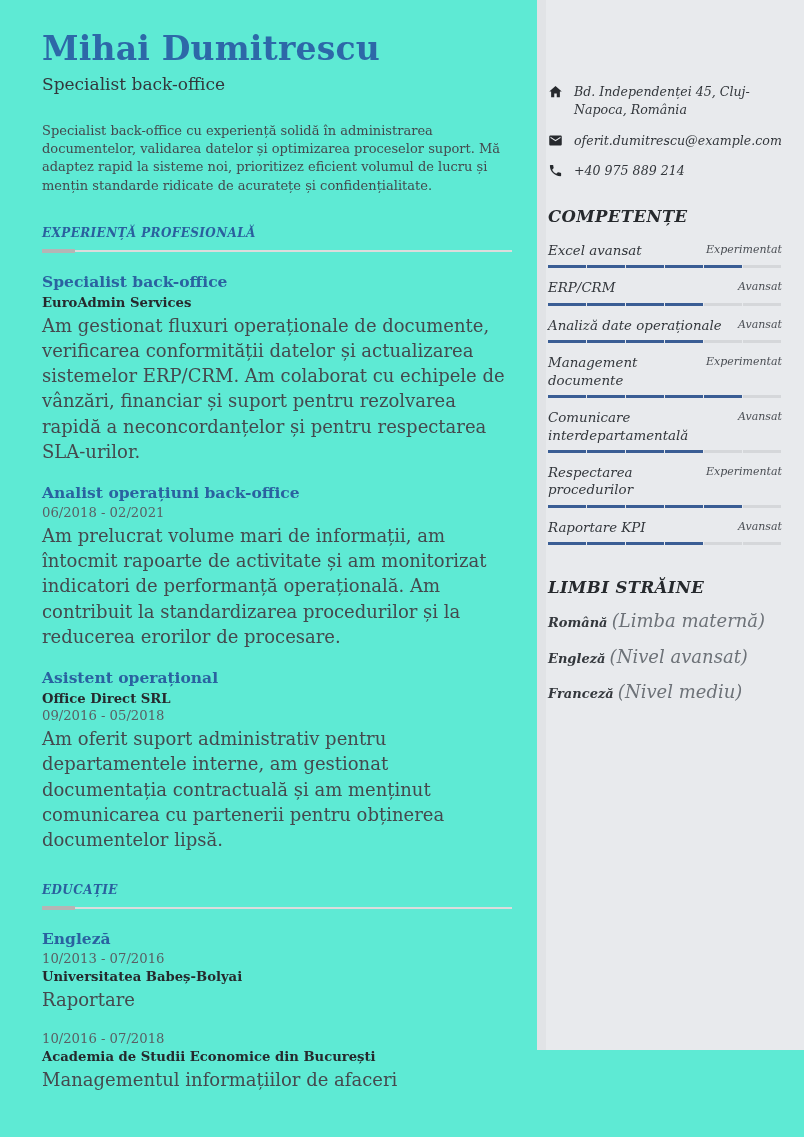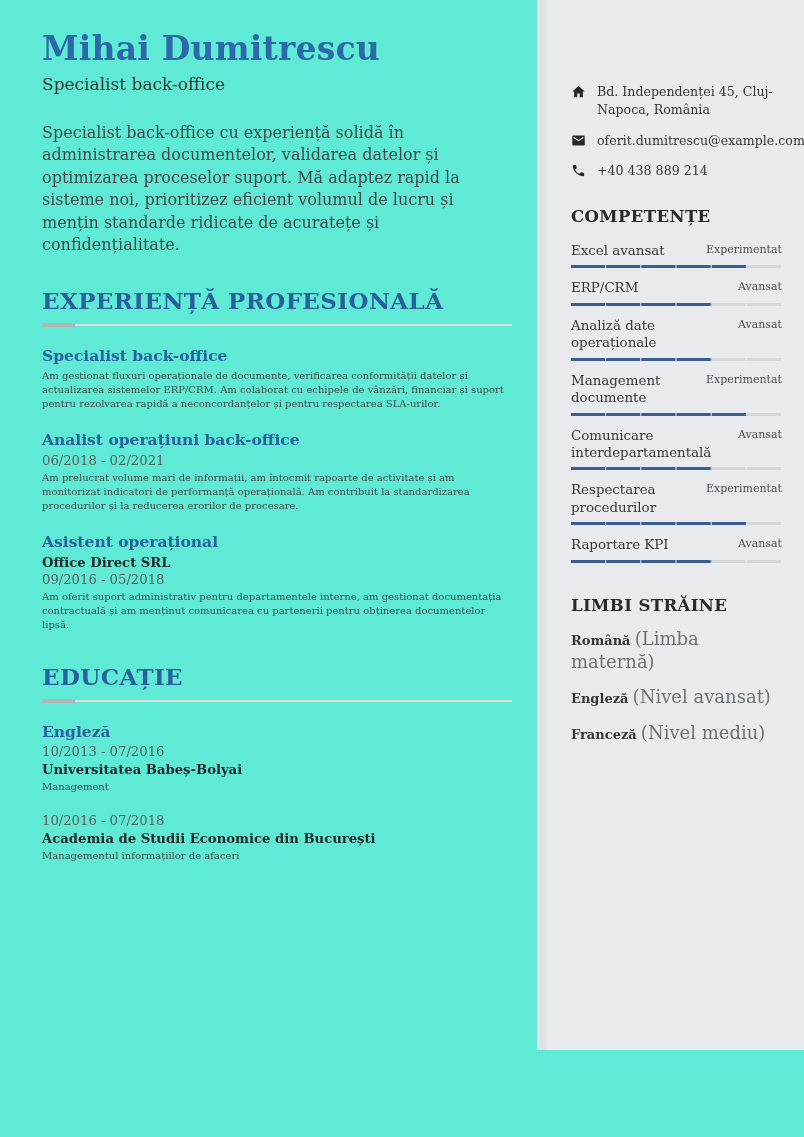--- a/index.html
+++ b/index.html
@@ -5,21 +5,21 @@
   html, body { margin:0; padding:0; background:#ffffff; }
   .page {
     position:relative; width:804px; height:1137px; background:#5eead4;
     overflow:hidden;
     font-family:"DejaVu Serif","Liberation Serif",serif;
   }
 
   
   .sidebar {
     position:absolute; left:537px; top:0; width:267px; height:1050px;
-    background:#e8eaed; box-sizing:border-box; padding:83px 22px 0 34px;
+    background:#e8eaed; box-sizing:border-box; padding:83px 22px 0 11px;font-style:italic;
   }
   .sidebar-edge {
     position:absolute; left:0; top:0; bottom:0; width:9px;
     background:rgba(90,100,115,0.05);
   }
   .contact-row { display:flex; gap:11px; margin-bottom:12px; }
   .contact-icon { width:15px; height:15px; flex:none; margin-top:1px; }
   .contact-icon svg { display:block; width:15px; height:15px; fill:#26292d; }
   .contact-text { font-size:12.6px; line-height:1.45; color:#33373c; }
 
@@ -47,55 +47,56 @@
   .lang .lang-name { font-weight:bold; color:#33373c; }
   .lang .lang-level { color:#6d7278; font-size:18px; }
 
   
   .main { position:absolute; left:42px; top:0; width:470px; }
   .name {
     margin:30px 0 0; font-size:33px; line-height:1.15; font-weight:bold;
     color:#2d68a8; letter-spacing:0.2px;
   }
   .subtitle { margin-top:6px; font-size:17px; color:#33373c; }
-  .summary { margin-top:28px; font-size:16px; line-height:1.4; color:#45494e; }
+  .summary { margin-top:28px; font-size:13px; line-height:1.4; color:#45494e; }
 
   .section-h {
-    margin:31px 0 0; font-size:23px; font-weight:bold;
-    color:#2a5f9e; letter-spacing:0.4px;
+    margin:31px 0 0; font-size:12px; font-weight:bold;
+    color:#2a5f9e; letter-spacing:0.4px;font-style:italic;
   }
   .divider { position:relative; margin-top:9px; height:4px; }
   .divider-line { position:absolute; left:0; right:0; top:1px; height:2px; background:#dcdcdc; }
   .divider-accent { position:absolute; left:0; top:0; width:33px; height:4px; background:#b5b5b5; }
 
   .job, .edu { margin-top:19px; }
   .job-title, .edu-degree { font-size:15.5px; font-weight:bold; color:#2a62a0; line-height:1.3; }
   .job-company, .edu-school { font-size:13.2px; font-weight:bold; color:#26292d; margin-top:3px; }
   .job-dates, .edu-dates { font-size:13.2px; color:#5a5e63; margin-top:2px; }
-  .job-desc, .edu-field { font-size:10px; line-height:1.4; color:#45494e; margin-top:3px; }
+  .job-desc, .edu-field { font-size:18px; line-height:1.4; color:#45494e; margin-top:3px; }
 </style>
 </head>
 <body>
 
 <div class="page">
 
   <div class="main">
 
     <div class="name">Mihai Dumitrescu</div>
     <div class="subtitle">Specialist back-office</div>
     <div class="summary">Specialist back-office cu experiență solidă în administrarea documentelor, validarea datelor și optimizarea proceselor suport. Mă adaptez rapid la sisteme noi, prioritizez eficient volumul de lucru și mențin standarde ridicate de acuratețe și confidențialitate.</div>
 
     <div class="section-h">EXPERIENȚĂ PROFESIONALĂ</div>
     <div class="divider">
       <div class="divider-line"></div>
       <div class="divider-accent"></div>
     </div>
 
     <div class="job">
       <div class="job-title">Specialist back-office</div>
+      <div class="job-company">EuroAdmin Services</div>
       <div class="job-desc">Am gestionat fluxuri operaționale de documente, verificarea conformității datelor și actualizarea sistemelor ERP/CRM. Am colaborat cu echipele de vânzări, financiar și suport pentru rezolvarea rapidă a neconcordanțelor și pentru respectarea SLA-urilor.</div>
     </div>
 
     <div class="job">
       <div class="job-title">Analist operațiuni back-office</div>
       <div class="job-dates">06/2018 - 02/2021</div>
       <div class="job-desc">Am prelucrat volume mari de informații, am întocmit rapoarte de activitate și am monitorizat indicatori de performanță operațională. Am contribuit la standardizarea procedurilor și la reducerea erorilor de procesare.</div>
     </div>
 
     <div class="job">
@@ -108,21 +109,21 @@
     <div class="section-h">EDUCAȚIE</div>
     <div class="divider">
       <div class="divider-line"></div>
       <div class="divider-accent"></div>
     </div>
 
     <div class="edu">
       <div class="edu-degree">Engleză</div>
       <div class="edu-dates">10/2013 - 07/2016</div>
       <div class="edu-school">Universitatea Babeș-Bolyai</div>
-      <div class="edu-field">Management</div>
+      <div class="edu-field">Raportare</div>
     </div>
 
     <div class="edu">
       <div class="edu-dates">10/2016 - 07/2018</div>
       <div class="edu-school">Academia de Studii Economice din București</div>
       <div class="edu-field">Managementul informațiilor de afaceri</div>
     </div>
 
   </div>
 
@@ -144,21 +145,21 @@
           </svg>
       </span>
       <span class="contact-text">oferit.dumitrescu@example.com</span>
     </div>
     <div class="contact-row">
       <span class="contact-icon">
         <svg viewBox="0 0 24 24">
             <path d="M6.62 10.79c1.44 2.83 3.76 5.14 6.59 6.59l2.2-2.2c.27-.27.67-.36 1.02-.24 1.12.37 2.33.57 3.57.57.55 0 1 .45 1 1V20c0 .55-.45 1-1 1-9.39 0-17-7.61-17-17 0-.55.45-1 1-1h3.5c.55 0 1 .45 1 1 0 1.25.2 2.45.57 3.57.11.35.03.74-.25 1.02l-2.2 2.2z"></path>
           </svg>
       </span>
-      <span class="contact-text">+40 438 889 214</span>
+      <span class="contact-text">+40 975 889 214</span>
     </div>
 
     <div class="side-h skills-h">COMPETENȚE</div>
 
     <div class="skill first">
       <div class="skill-head">
         <span class="skill-name">Excel avansat</span>
         <span class="skill-level">Experimentat</span>
       </div>
       <div class="skill-bar">

